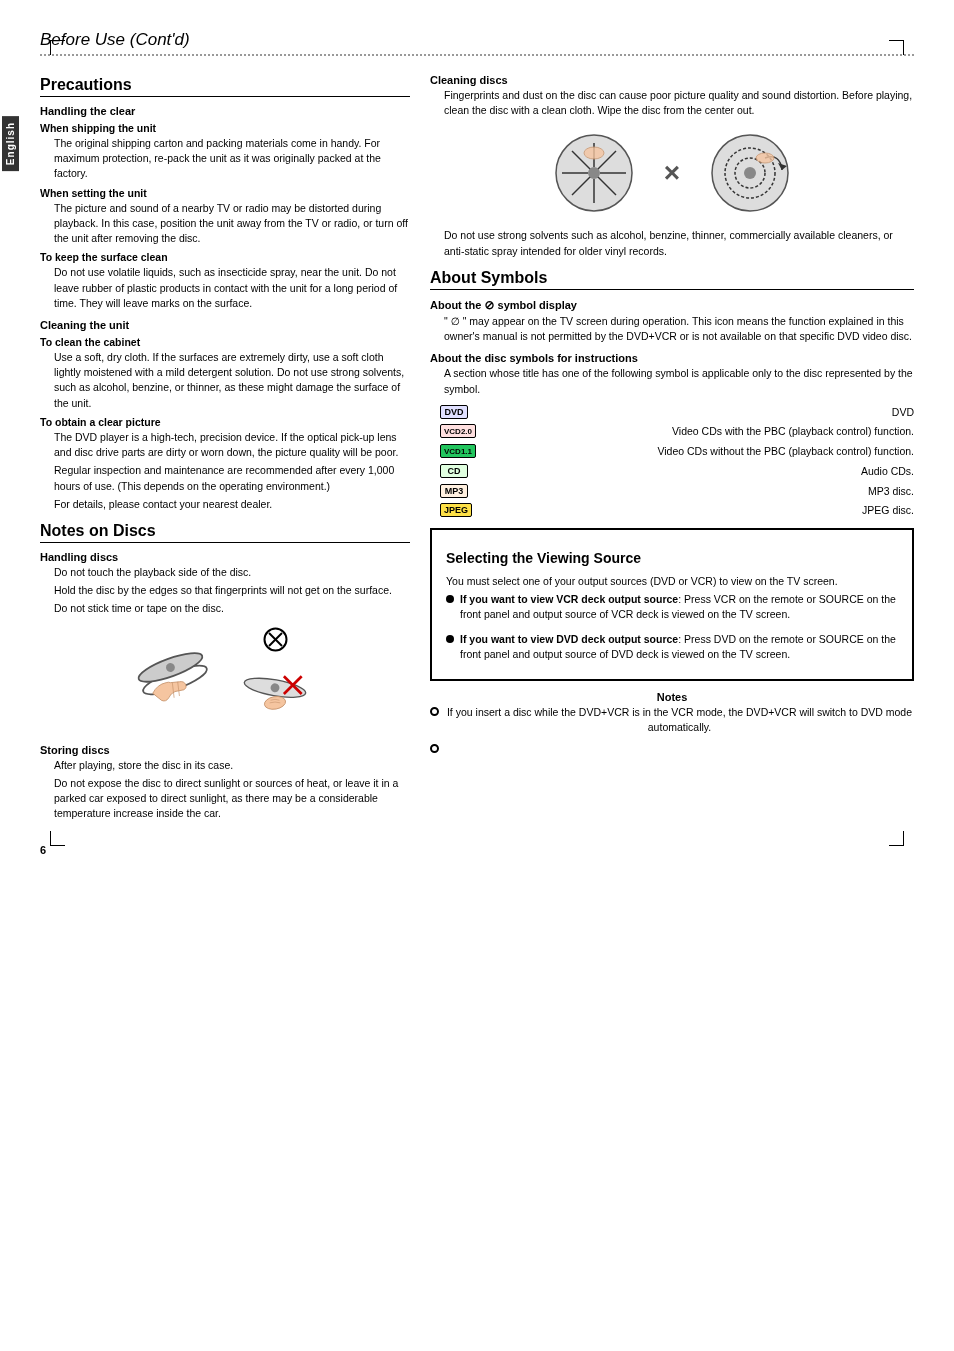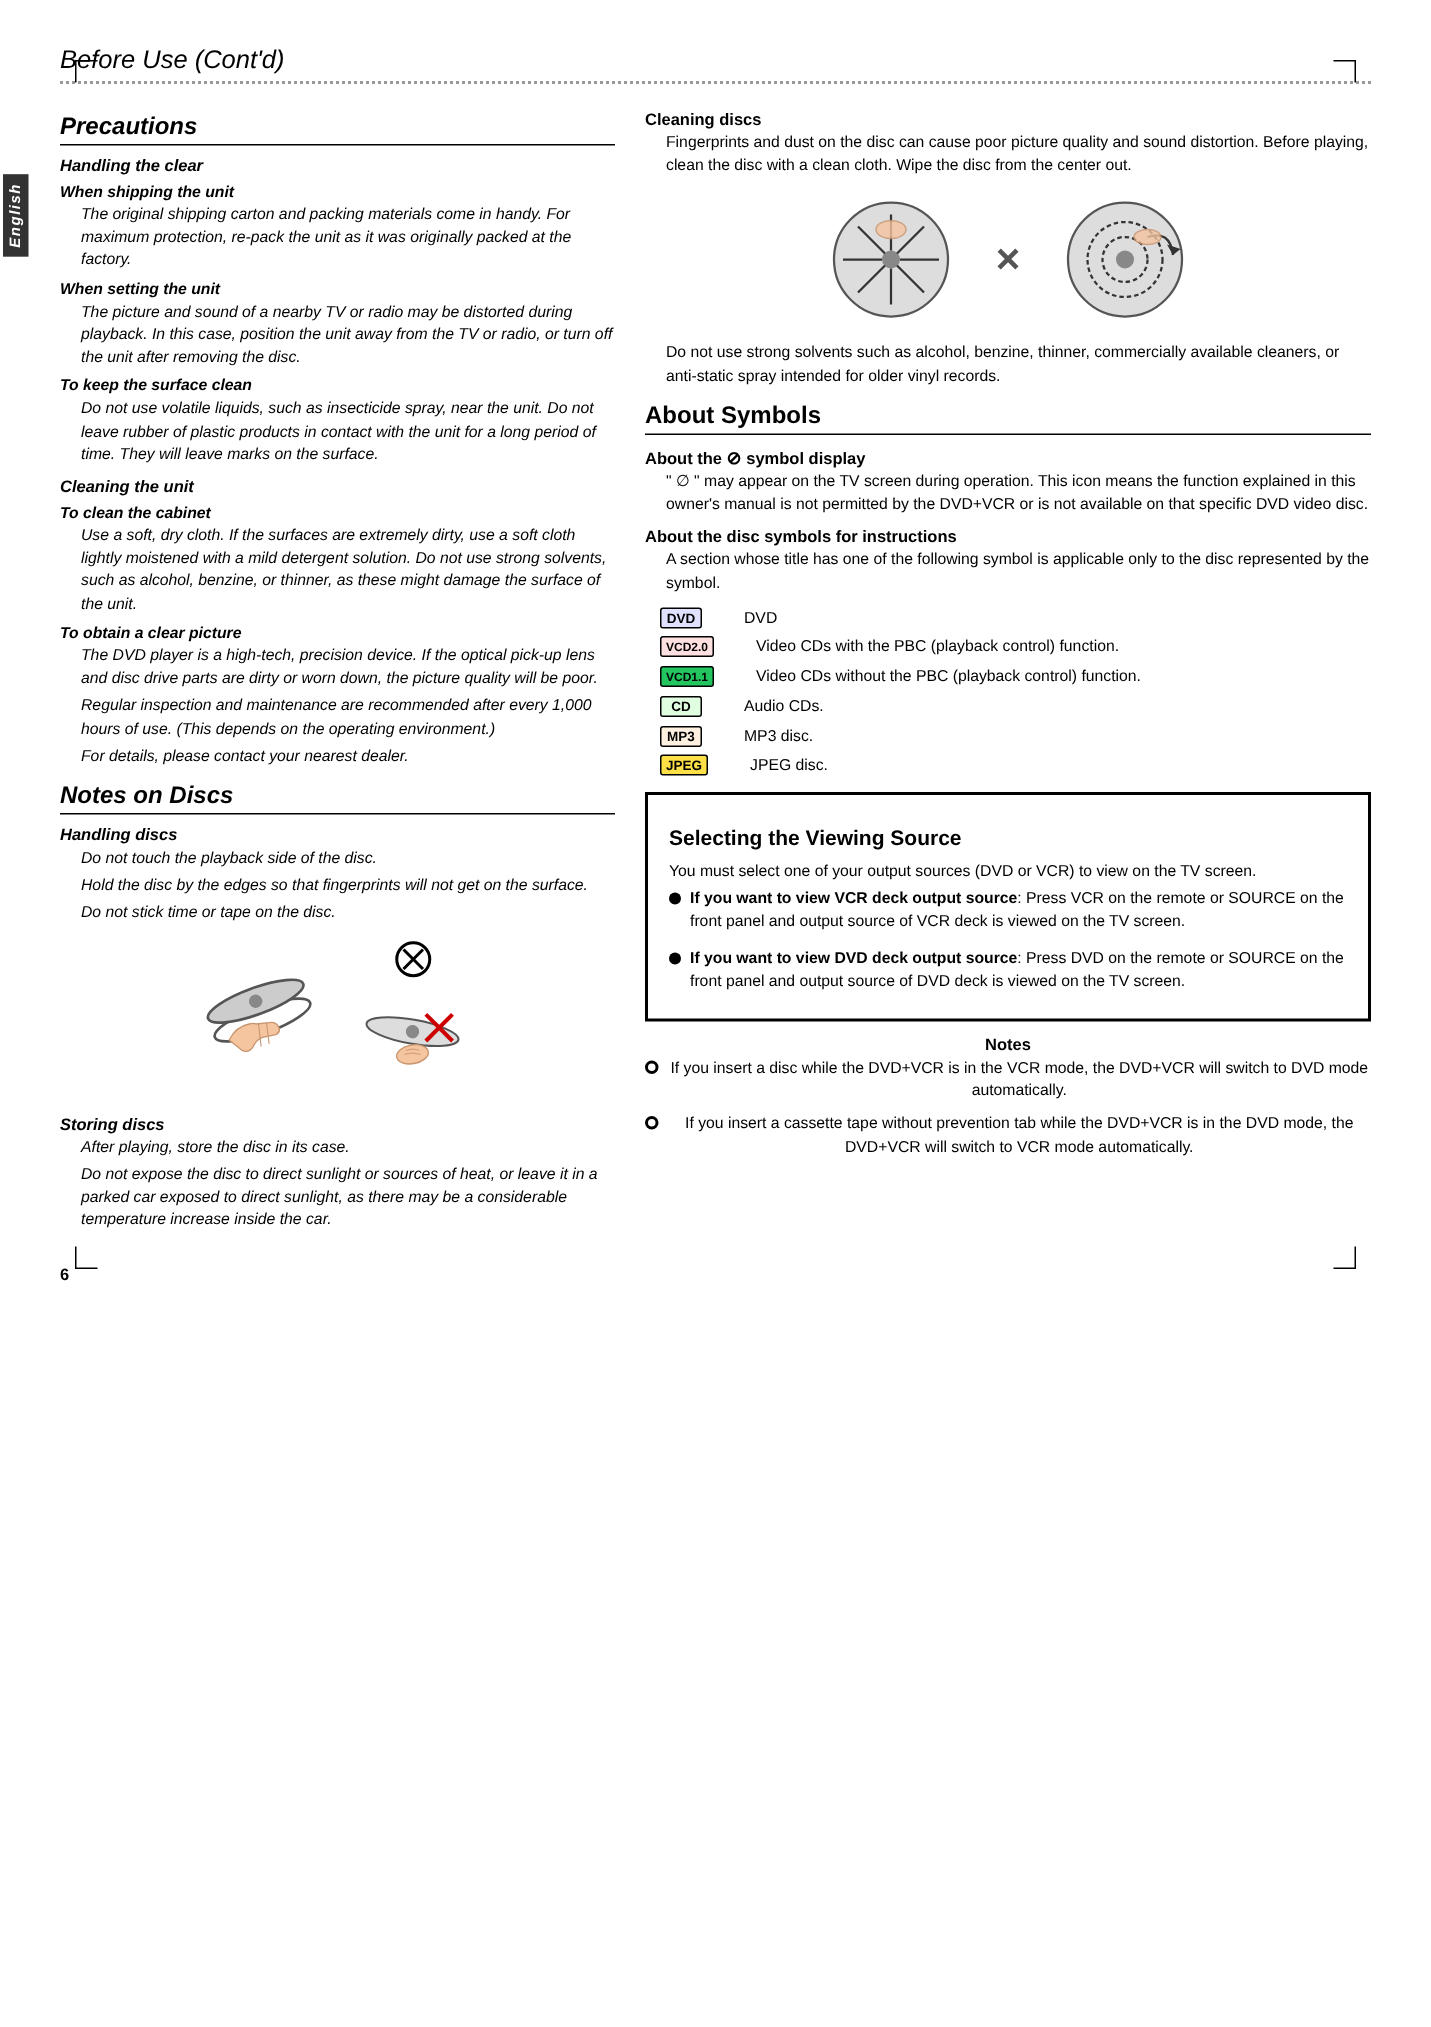--- a/index.html
+++ b/index.html
@@ -29,21 +29,20 @@
 
     .two-col {
       display: flex;
       gap: 20px;
     }
 
     .left-col {
       width: 370px;
       flex-shrink: 0;
       position: relative;
-      font-style: italic;
     }
 
     .right-col {
       flex: 1;
     }
 
     .english-tab {
       position: absolute;
       left: -38px;
       top: 50px;
@@ -164,21 +163,22 @@
     .vcd2-badge { background: #ffe0e0; font-size: 8px; }
     .vcd1-badge { background: #22c55e; font-size: 8px; }
     .cd-badge { background: #e0ffe0; }
     .mp3-badge { background: #fff0e0; }
     .jpeg-badge { background: #fde047; }
 
     .badge-row {
       display: flex;
       align-items: flex-start;
       margin-bottom: 5px;
-      gap: 24px;
+      gap: 8px;
+      justify-content: space-between;
     }
 
     .badge-text {
       font-size: 10.5px;
       line-height: 1.4;
     }
 
     .page-number {
       text-align: left;
       font-size: 11px;
@@ -416,20 +416,19 @@
       <div style="margin-top:10px;text-align:center;">
         <div class="subsection-title">Notes</div>
 
         <div class="bullet-item">
           <div class="bullet-circle"></div>
           <p>If you insert a disc while the DVD+VCR is in the VCR mode, the DVD+VCR will switch to DVD mode automatically.</p>
         </div>
 
         <div class="bullet-item">
           <div class="bullet-circle"></div>
-          <p>If you insert a cassette tape without prevention tab while the DVD+VCR is in the DVD mode, the DVD+VCR will switch to VCR mode automatically.</p>
         </div>
       </div>
     </div>
   </div>
 
   <div class="page-number">6</div>
 </div>
 
 </body></html>

